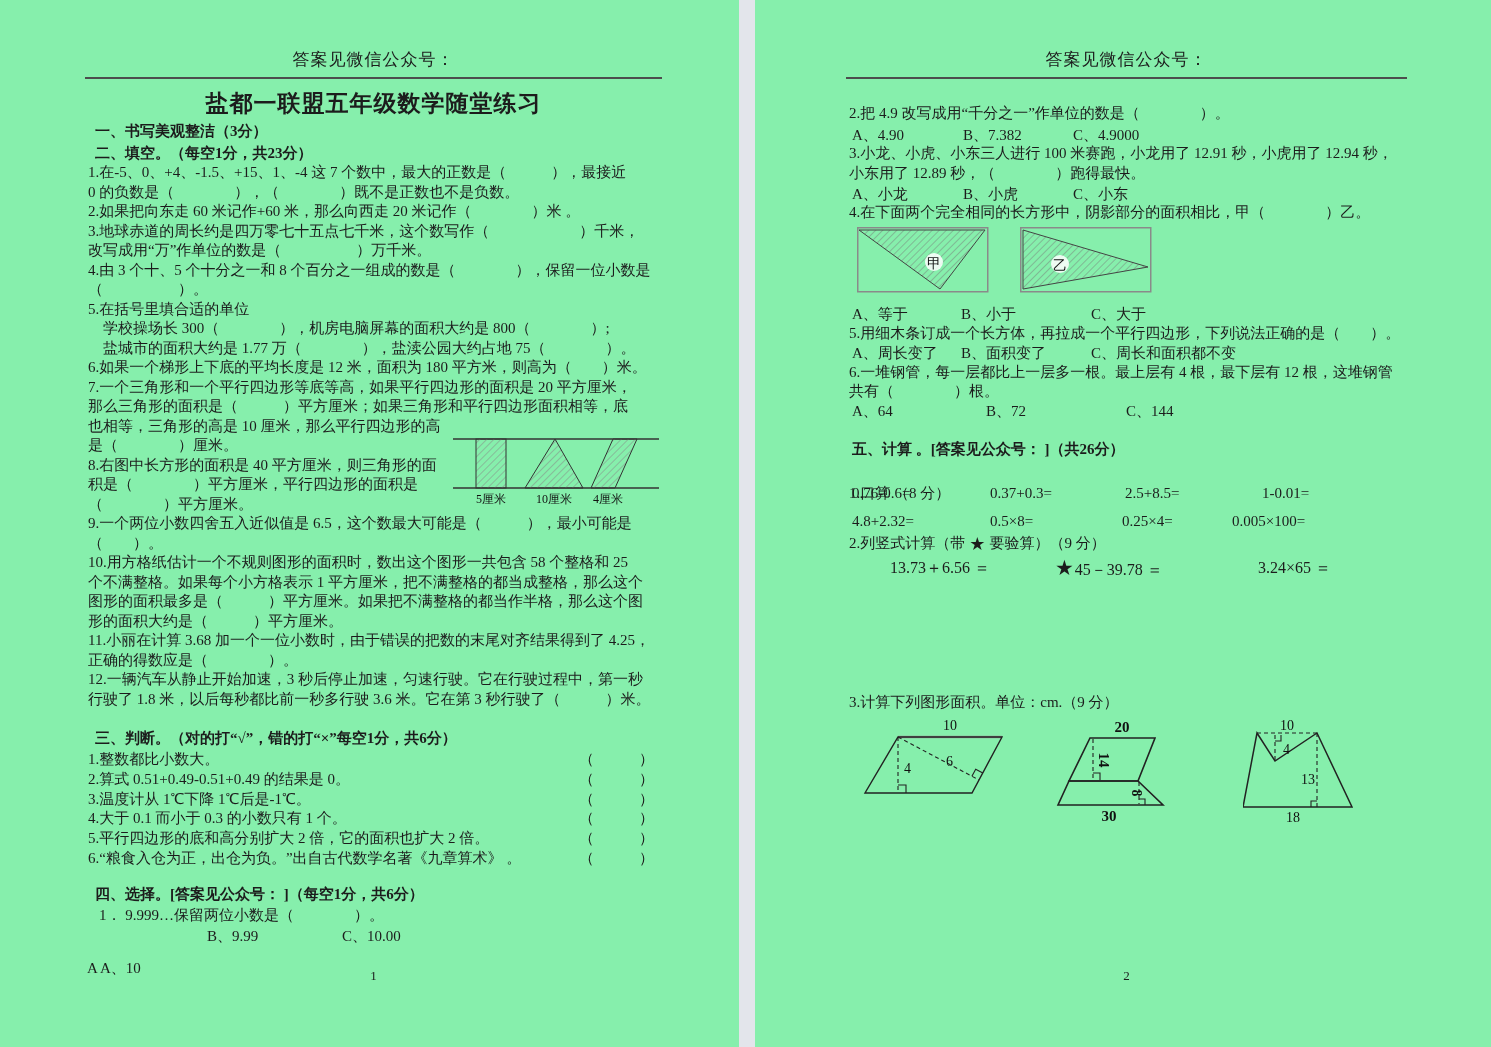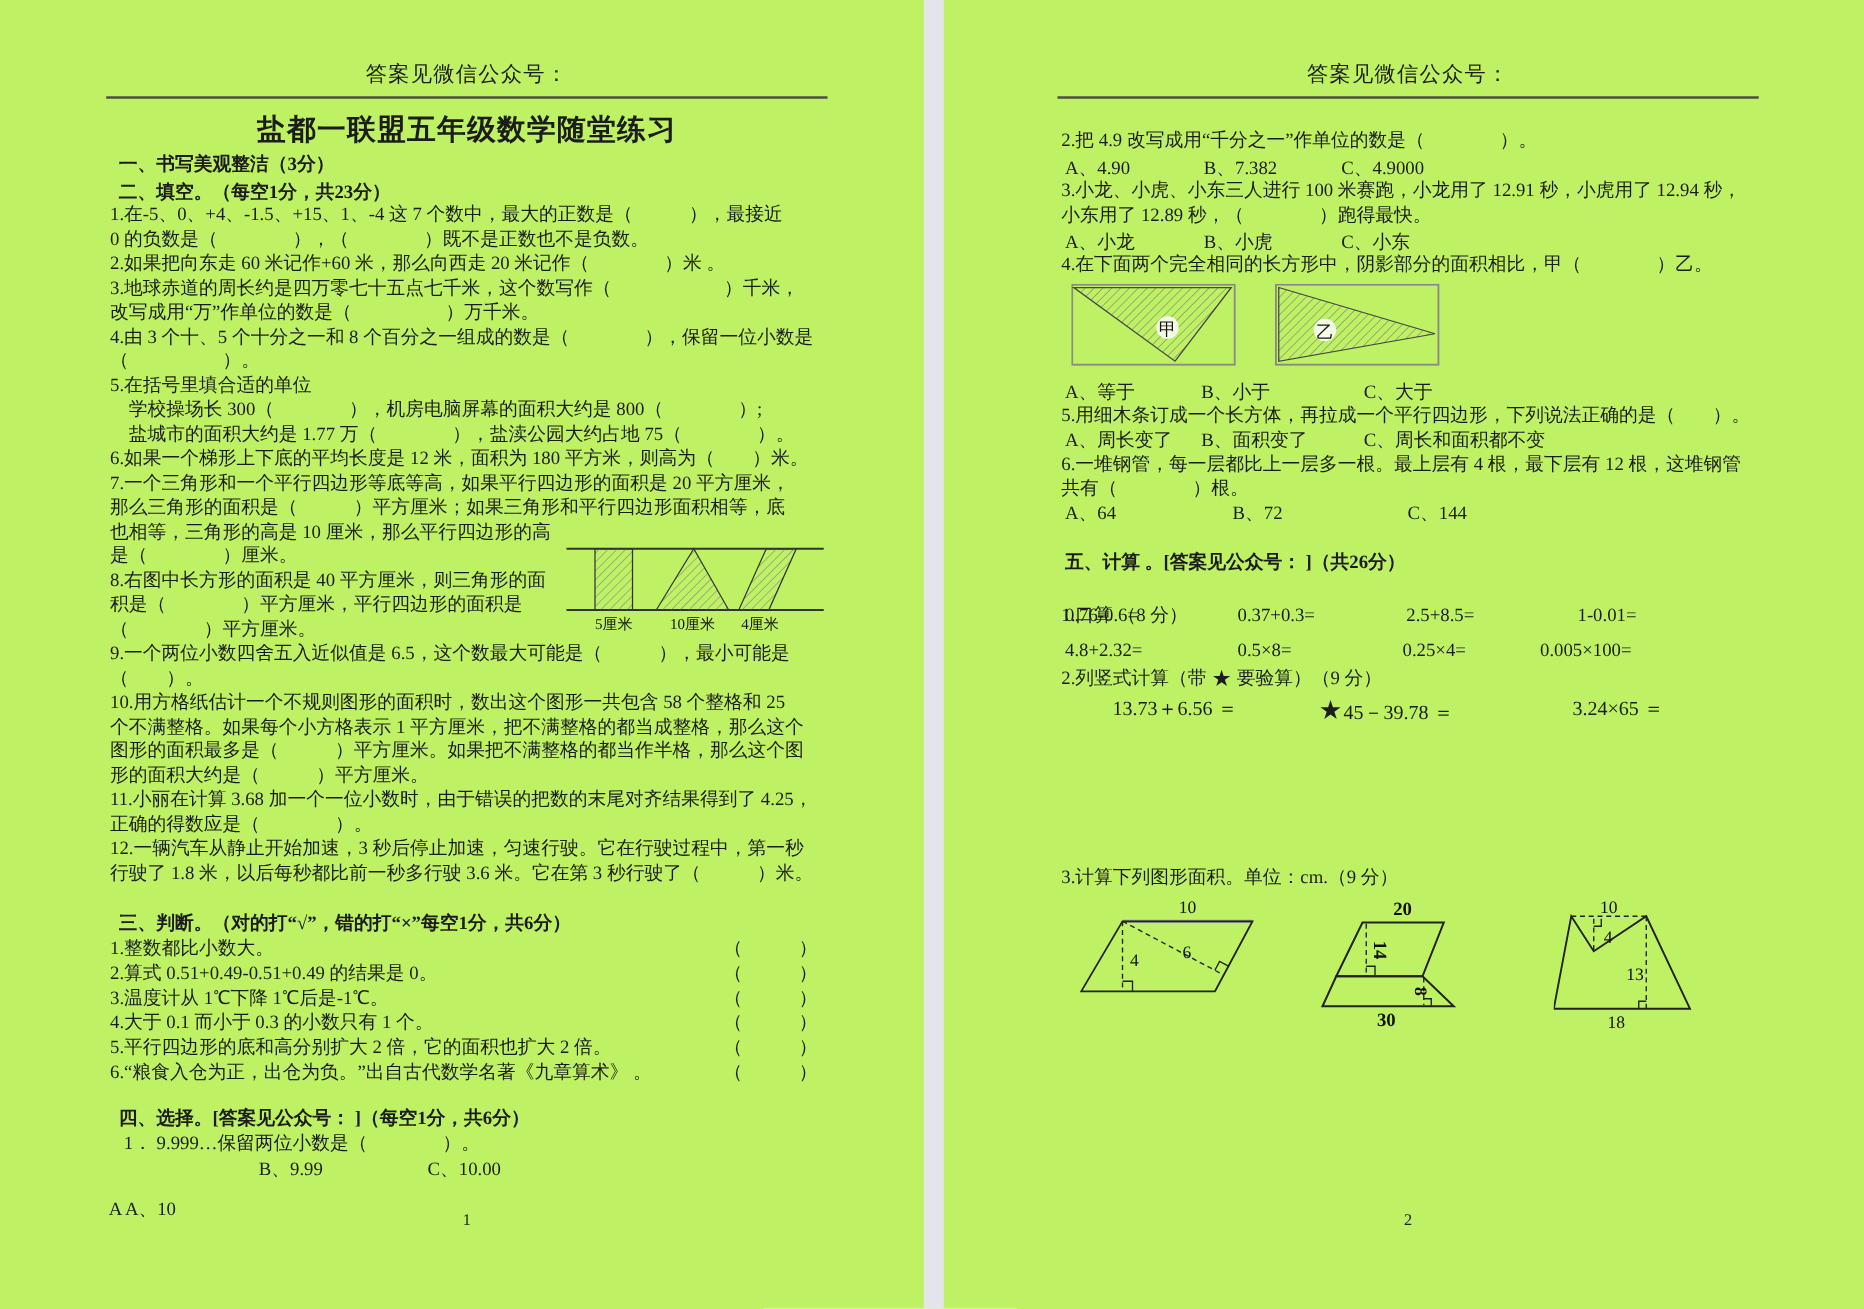--- a/index.html
+++ b/index.html
@@ -1,16 +1,16 @@
 <!DOCTYPE html>
 <html><head>
 <meta charset="utf-8">
 <style>
   html,body{margin:0;padding:0;background:#fff;}
-  .canvas{position:relative;width:1491px;height:1047px;background:#bef264;overflow:hidden;
+  .canvas{position:relative;width:1491px;height:1047px;background:#86efac;overflow:hidden;
           font-family:"Liberation Serif",serif;color:#1c1c1c;}
   .gap{position:absolute;left:739px;top:0;width:16px;height:1047px;background:#e3e5eb;}
   .page{position:absolute;top:0;height:1047px;}
   .page1{left:85px;width:577px;}
   .page2{left:846px;width:575px;}
   .abs{position:absolute;left:0;}
   .hdr{width:100%;text-align:center;font-size:17px;letter-spacing:1px;}
   .rule{border-top:2px solid #4d4d4d;height:0;}
   .title{margin:0;width:100%;text-align:center;font-size:23px;font-weight:bold;
          font-family:"Liberation Sans",sans-serif;letter-spacing:1px;}

